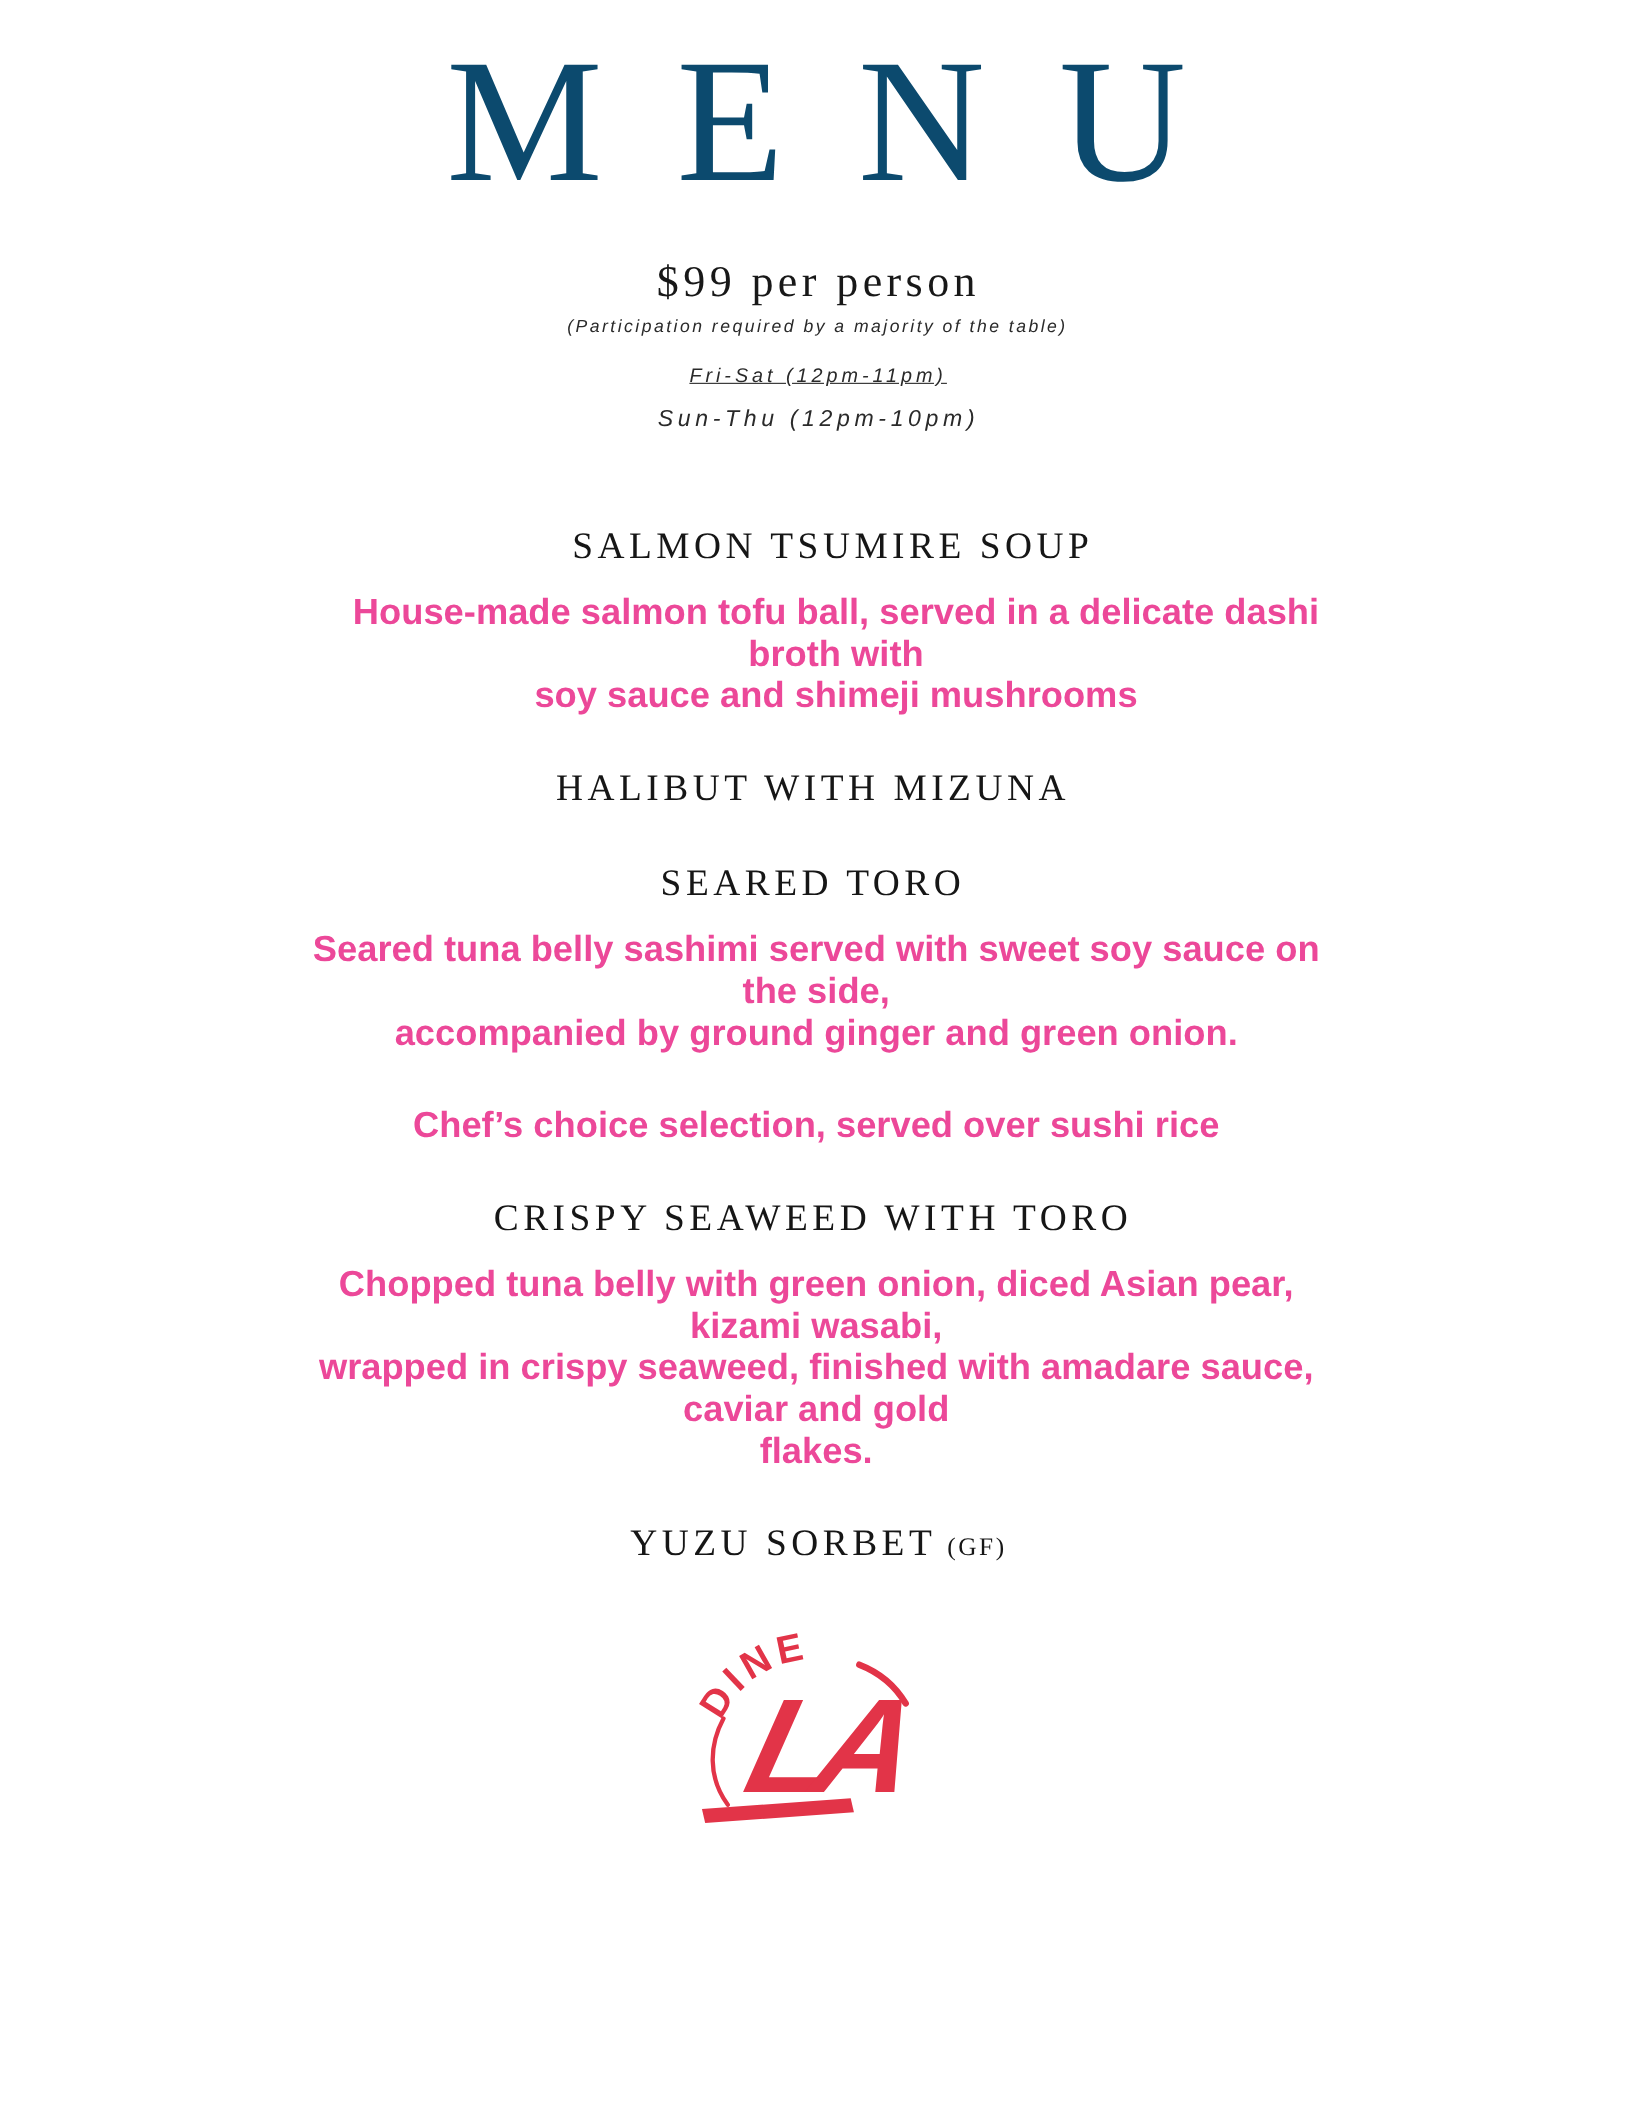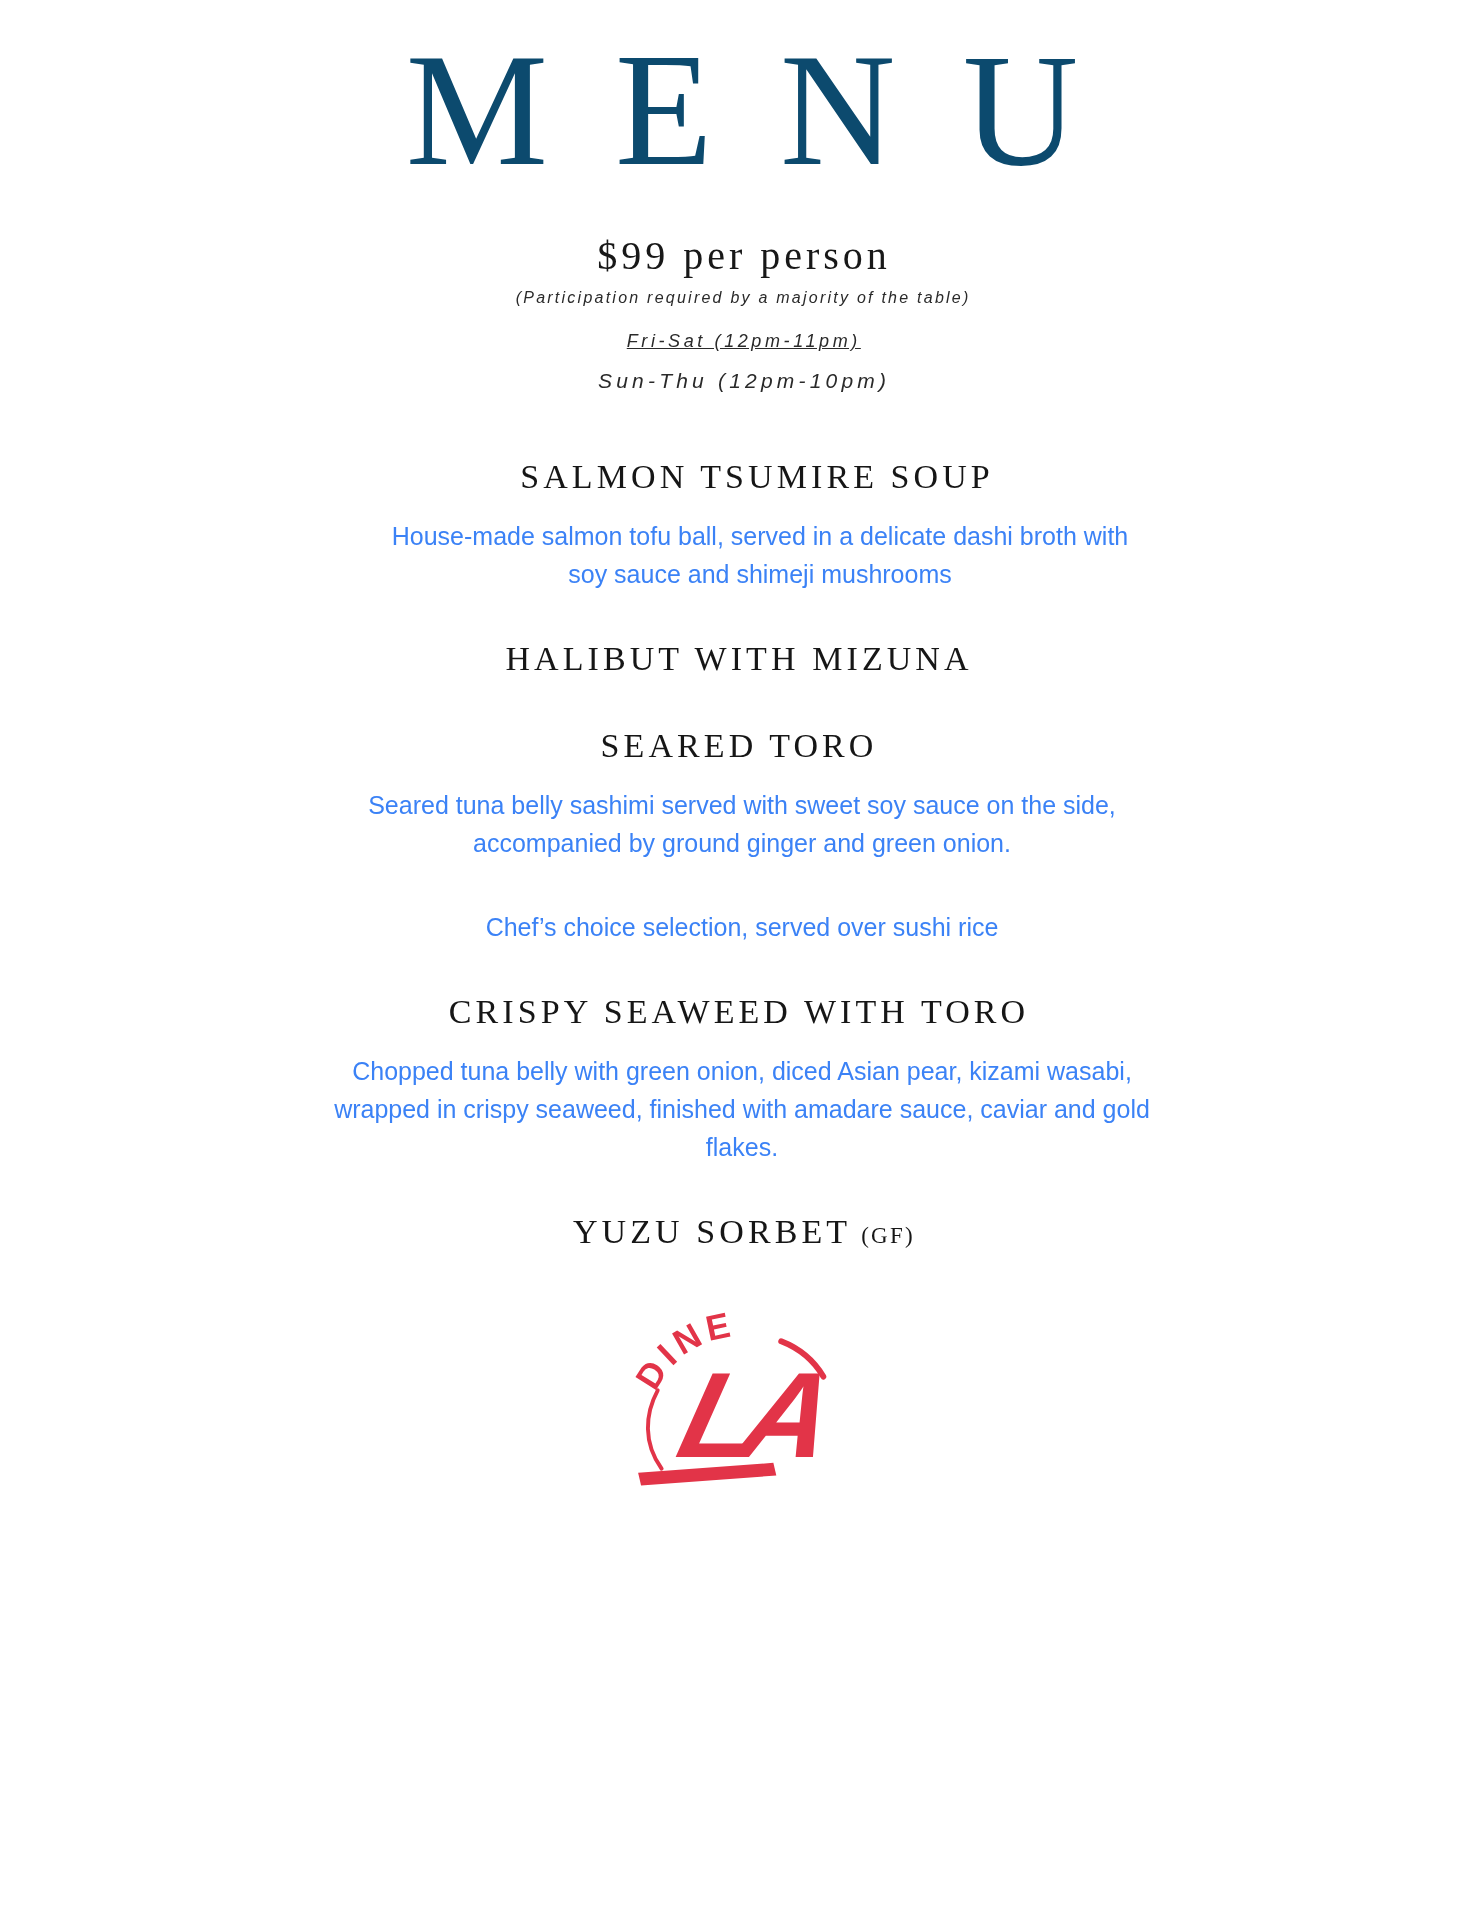--- a/index.html
+++ b/index.html
@@ -65,45 +65,46 @@
     font-style: italic;
     letter-spacing: 0.20em;
     text-indent: 0.20em;
     color: #2a2a2a;
   }
   
   .item {
     margin: 46px 0 0 0;
   }
   .item.first {
-    margin-top: 62px;
+    margin-top: 82px;
     padding-left: 36px;
   }
   .item-title {
     margin: 0;
     font-family: "Liberation Serif", serif;
     font-weight: 500;
     font-size: 34px;
     line-height: 1.2;
     letter-spacing: 0.12em;
     text-indent: 0.12em;
     color: #161616;
   }
   .item-title .tag {
     font-size: 23px;
     letter-spacing: 0.10em;
     margin-left: 10px;
   }
   .item-desc {
     margin: 19px auto 0 auto;
     max-width: 950px;
-    font-size: 25px;
+    font-size: 33px;
     line-height: 38px;
     white-space: pre-line;
-    color: #3b82f6;
+    color: #ec4899;
+    font-weight: bold;
   }
   .item-desc:empty { margin-top: 0; }
   
   .logo-wrap {
     margin: 56px auto 0 auto;
     width: 236px;
     height: 196px;
   }
 </style>
 </head>

